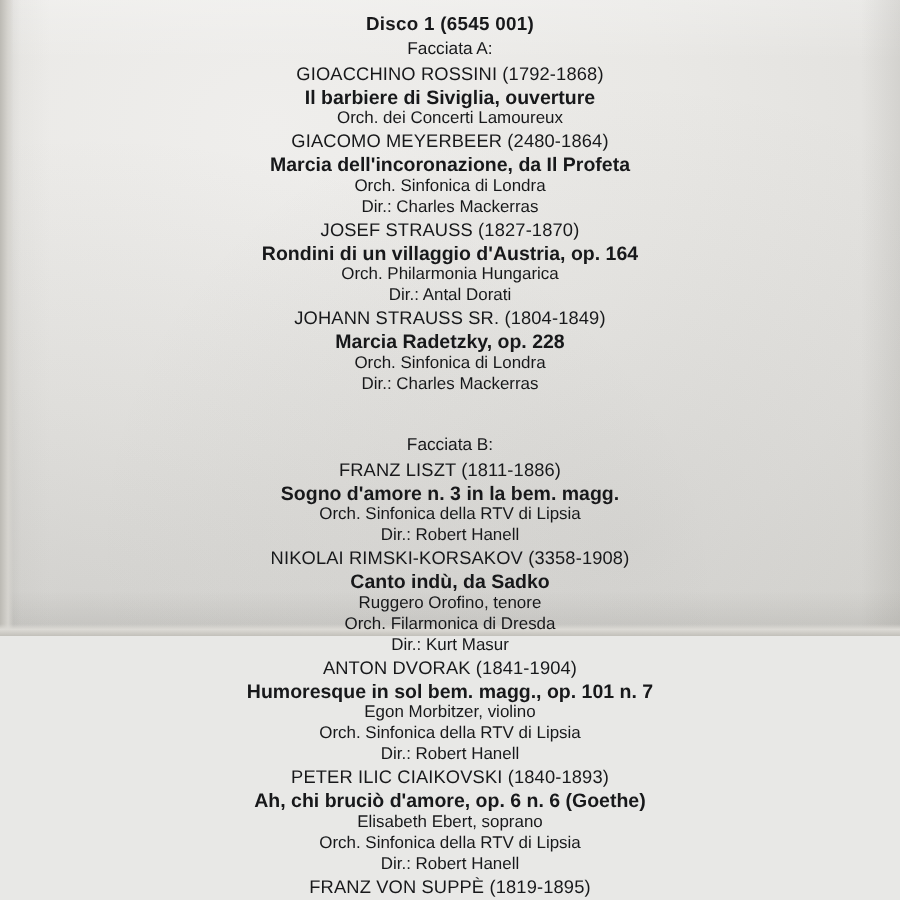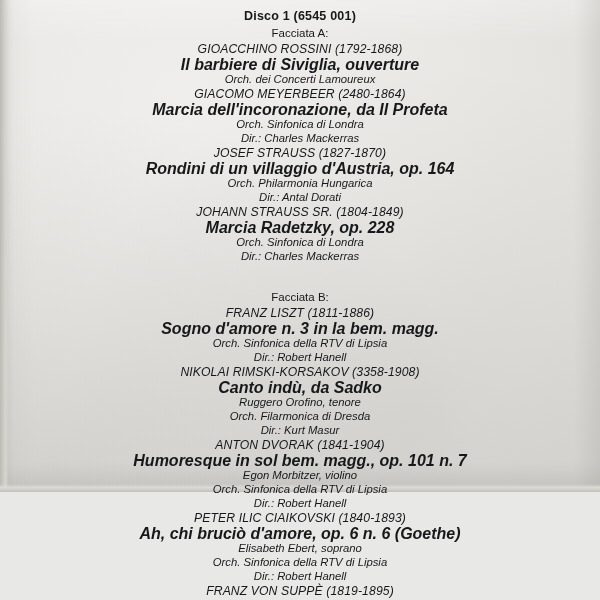--- a/index.html
+++ b/index.html
@@ -9,21 +9,21 @@
   body {
     width: 600px;
     height: 600px;
     overflow: hidden;
     background: #e8e8e6;
     font-family: "Liberation Sans", sans-serif;
   }
   #sleeve {
     position: relative;
     width: 600px;
-    height: 492px;
+    height: 424px;
     background:
       radial-gradient(ellipse at 30% 20%, #efeeec 0%, #e9e8e5 45%, #e2e1de 75%, #d8d7d3 100%);
   }
   
   #sleeve:before {
     content: "";
     position: absolute;
     inset: 0;
     background:
       linear-gradient(90deg, rgba(120,118,112,0.20) 0px, rgba(160,158,152,0.06) 14px, rgba(255,255,255,0.0) 34px),
@@ -76,29 +76,28 @@
   .side-label {
     font-size: 11.5px;
     line-height: 15px;
     margin-bottom: 1px;
   }
   .side-gap {
     height: 26px;
   }
   .track {
     margin-bottom: 1px;
-    font-style: italic;
   }
   .composer {
     font-size: 12.2px;
     line-height: 15px;
     letter-spacing: 0.1px;
   }
   .work {
-    font-size: 16px;
+    font-size: 13px;
     font-weight: bold;
     line-height: 15px;
   }
   .perf {
     font-size: 11.3px;
     line-height: 14px;
   }
   .cond {
     font-size: 11.3px;
     line-height: 14px;

